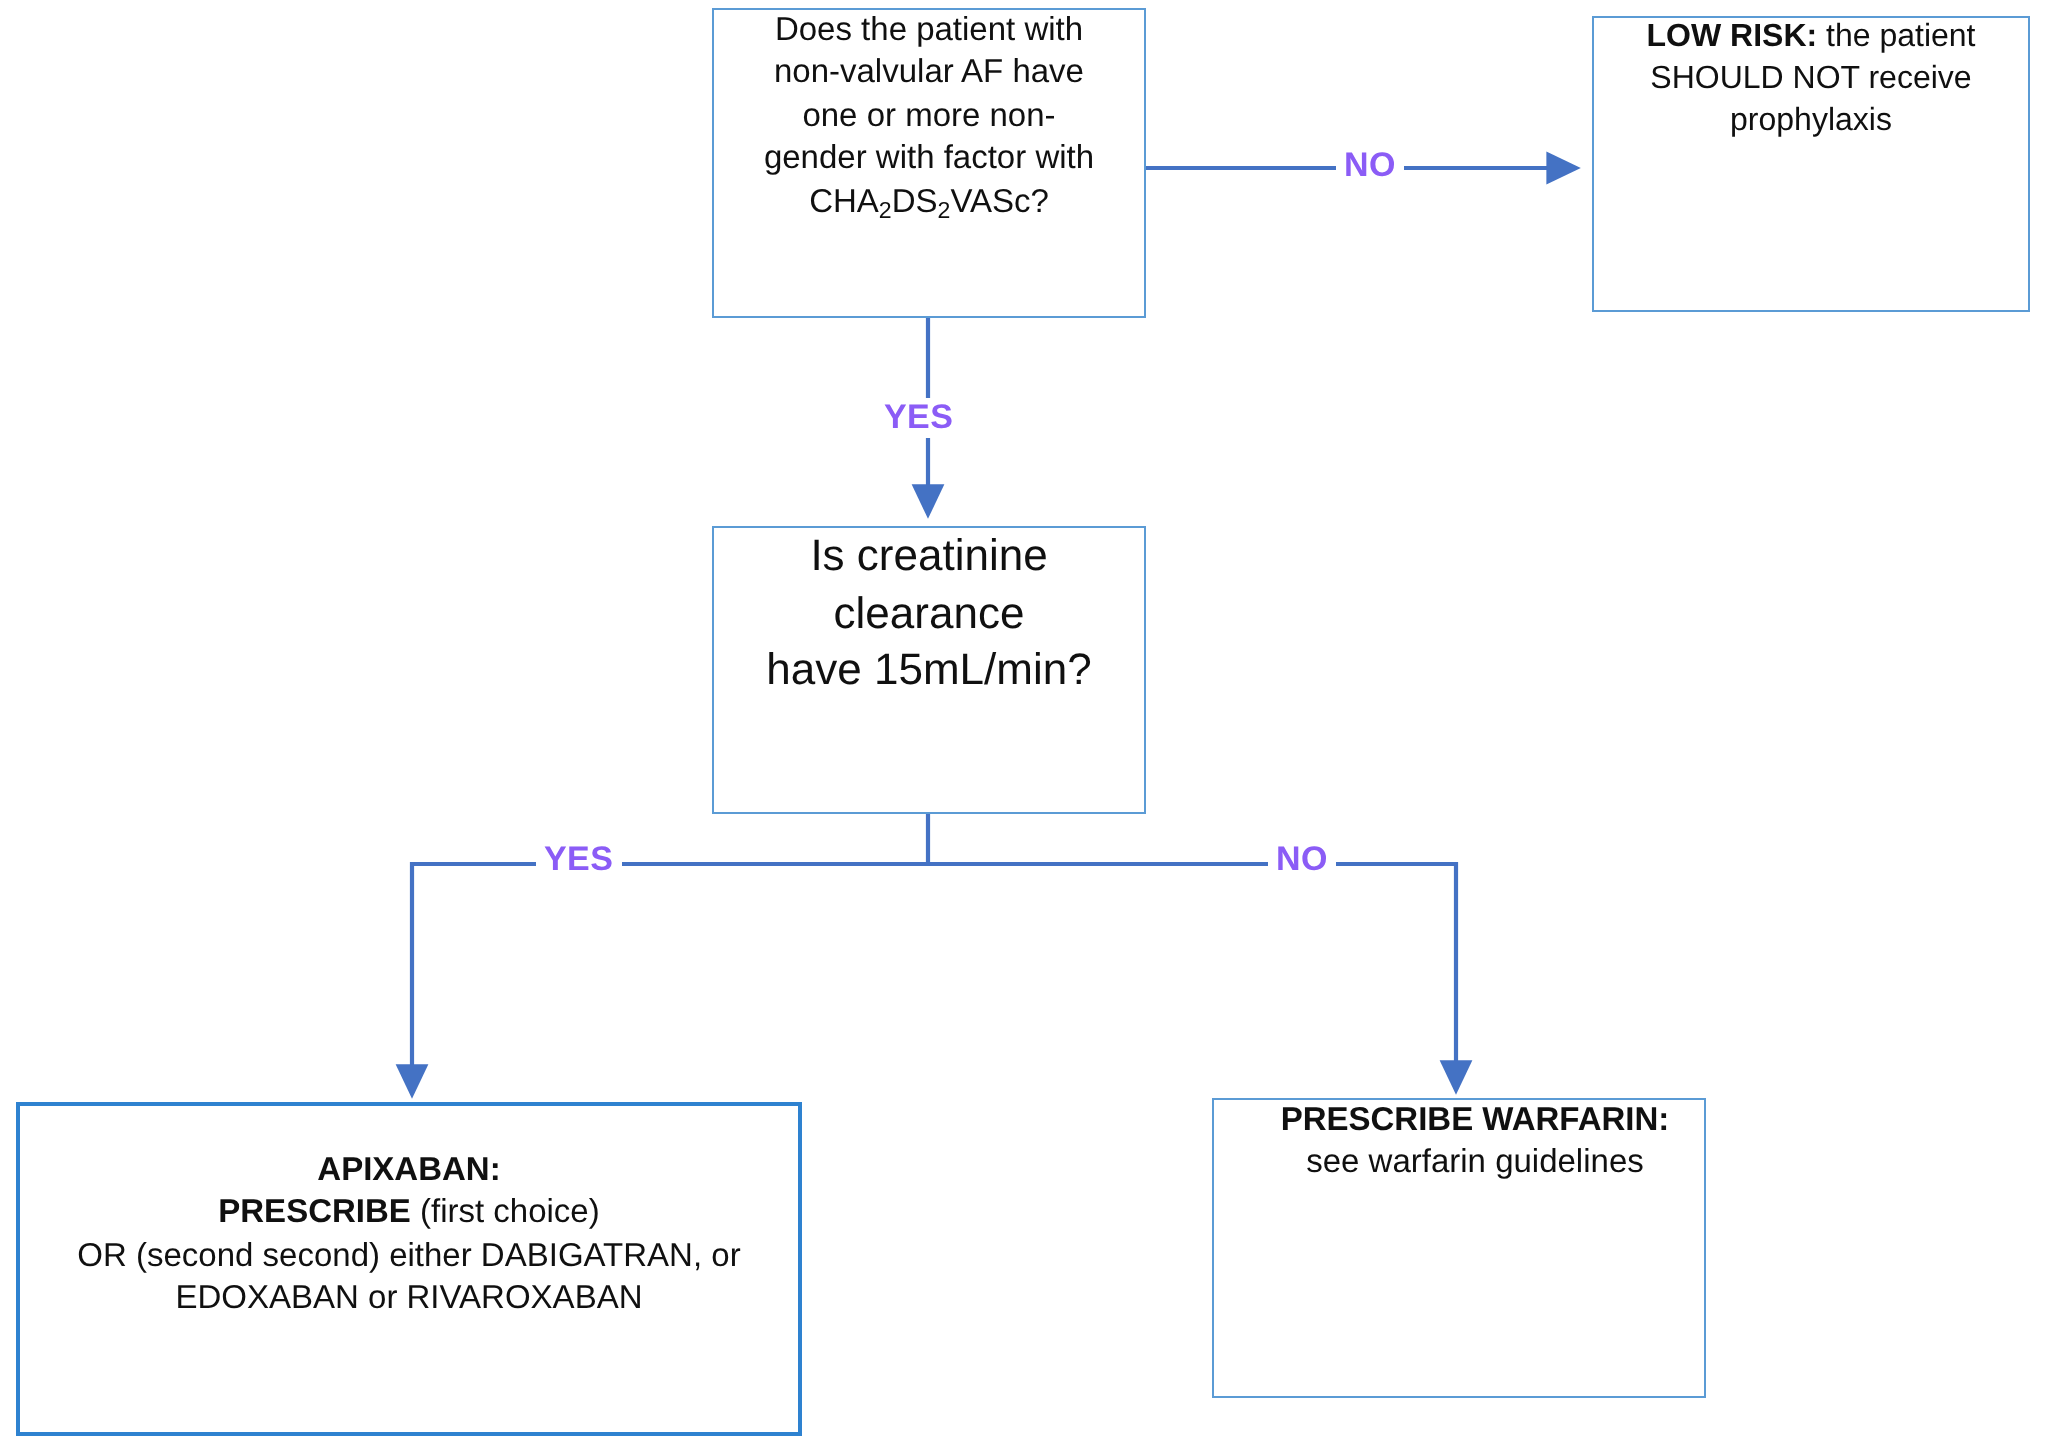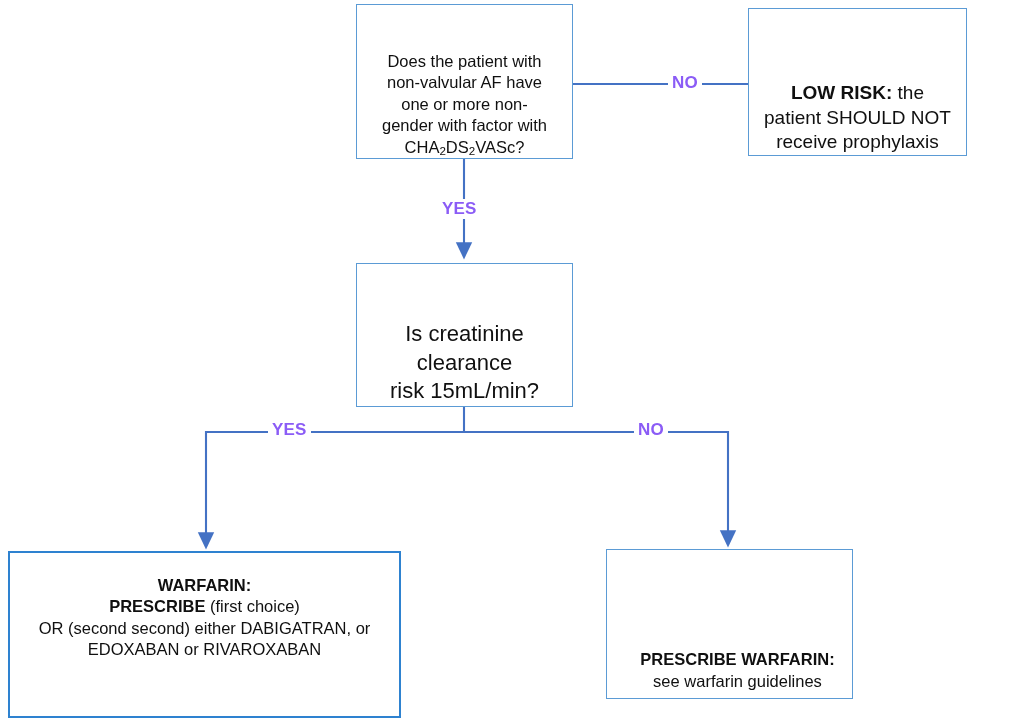--- a/index.html
+++ b/index.html
@@ -15,44 +15,44 @@
     width: 1024px;
     height: 726px;
     background: #ffffff;
     overflow: hidden;
   }
   .node {
     position: absolute;
     box-sizing: border-box;
     background: #ffffff;
     display: flex;
-    align-items: flex-end;
+    align-items: flex-start;
     justify-content: center;
     text-align: center;
     color: #101010;
     line-height: 1.30;
   }
   .node .inner {
     width: 100%;
     padding: 0 8px;
     box-sizing: border-box;
   }
 
   
   #node-af-risk {
     left: 356px; top: 4px; width: 217px; height: 155px;
     border: 1.6px solid #5B9BD5;
     font-size: 16.5px;
   }
   #node-af-risk .inner { padding: 0 14px; }
 
   #node-low-risk {
-    left: 748px; top: 8px; width: 219px; height: 148px;
+    left: 796px; top: 8px; width: 219px; height: 148px;
     border: 1.6px solid #5B9BD5;
-    font-size: 19px;
+    font-size: 16px;
   }
   #node-low-risk .inner { padding: 0 12px; }
 
   #node-creatinine {
     left: 356px; top: 263px; width: 217px; height: 144px;
     border: 1.6px solid #5B9BD5;
     font-size: 22px;
   }
 
   #node-prescribe-doac {
@@ -153,27 +153,27 @@
 
   <div class="node" id="node-low-risk">
     <div class="inner">
       <span class="b">LOW RISK:</span><span> the patient SHOULD NOT receive prophylaxis</span>
     </div>
   </div>
 
   <div class="node" id="node-creatinine">
     <div class="inner">
       <span>Is creatinine clearance</span><br>
-      <span>risk 15mL/min?</span>
+      <span>have 15mL/min?</span>
     </div>
   </div>
 
   <div class="node" id="node-prescribe-doac">
     <div class="inner">
-      <span class="b">WARFARIN:</span><br>
+      <span class="b">APIXABAN:</span><br>
       <span class="b">PRESCRIBE</span><span> (first choice)</span><br>
       <span class="i">OR</span><span> (second second) either DABIGATRAN, or EDOXABAN or RIVAROXABAN</span>
     </div>
   </div>
 
   <div class="node" id="node-prescribe-warfarin">
     <div class="inner">
       <span class="b">PRESCRIBE WARFARIN:</span><br>
       <span>see warfarin guidelines</span>
     </div>

